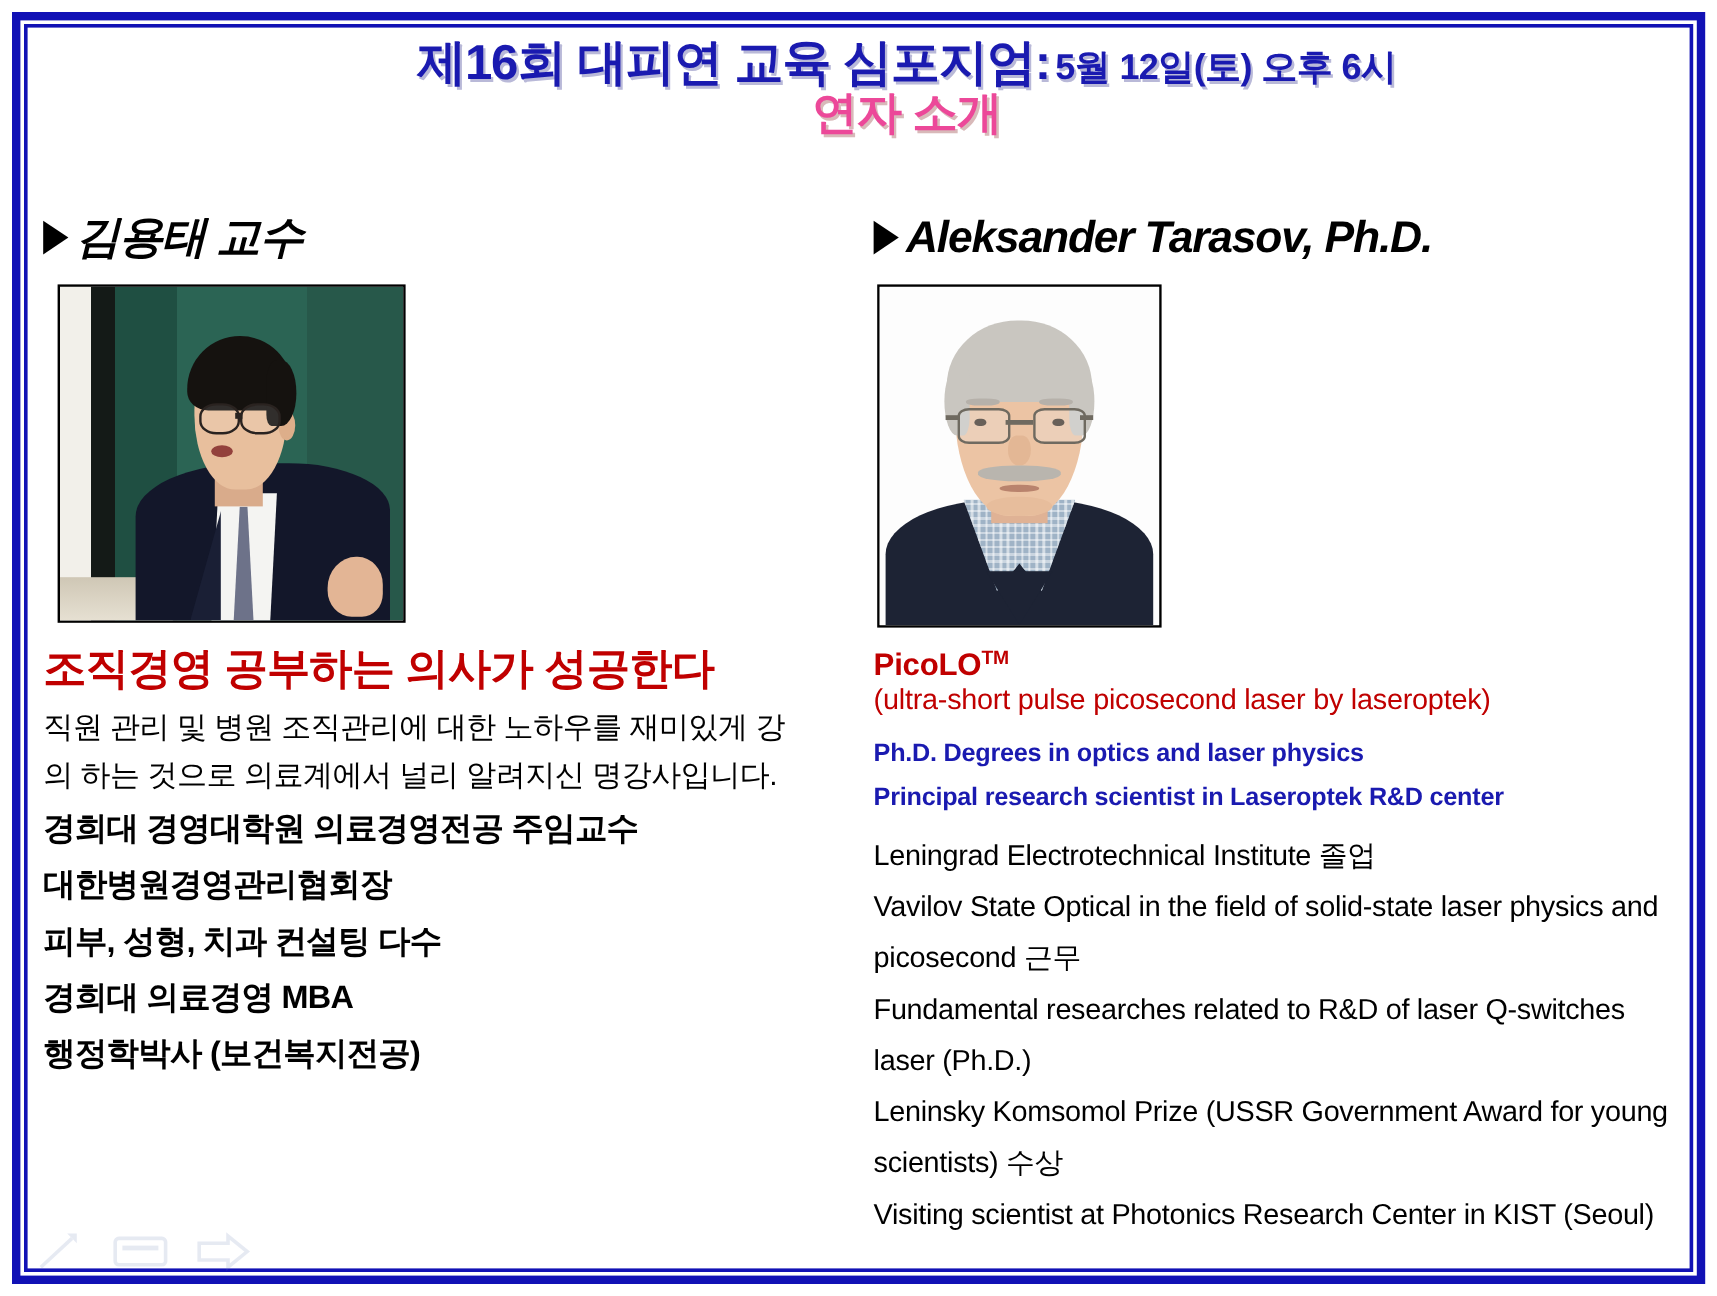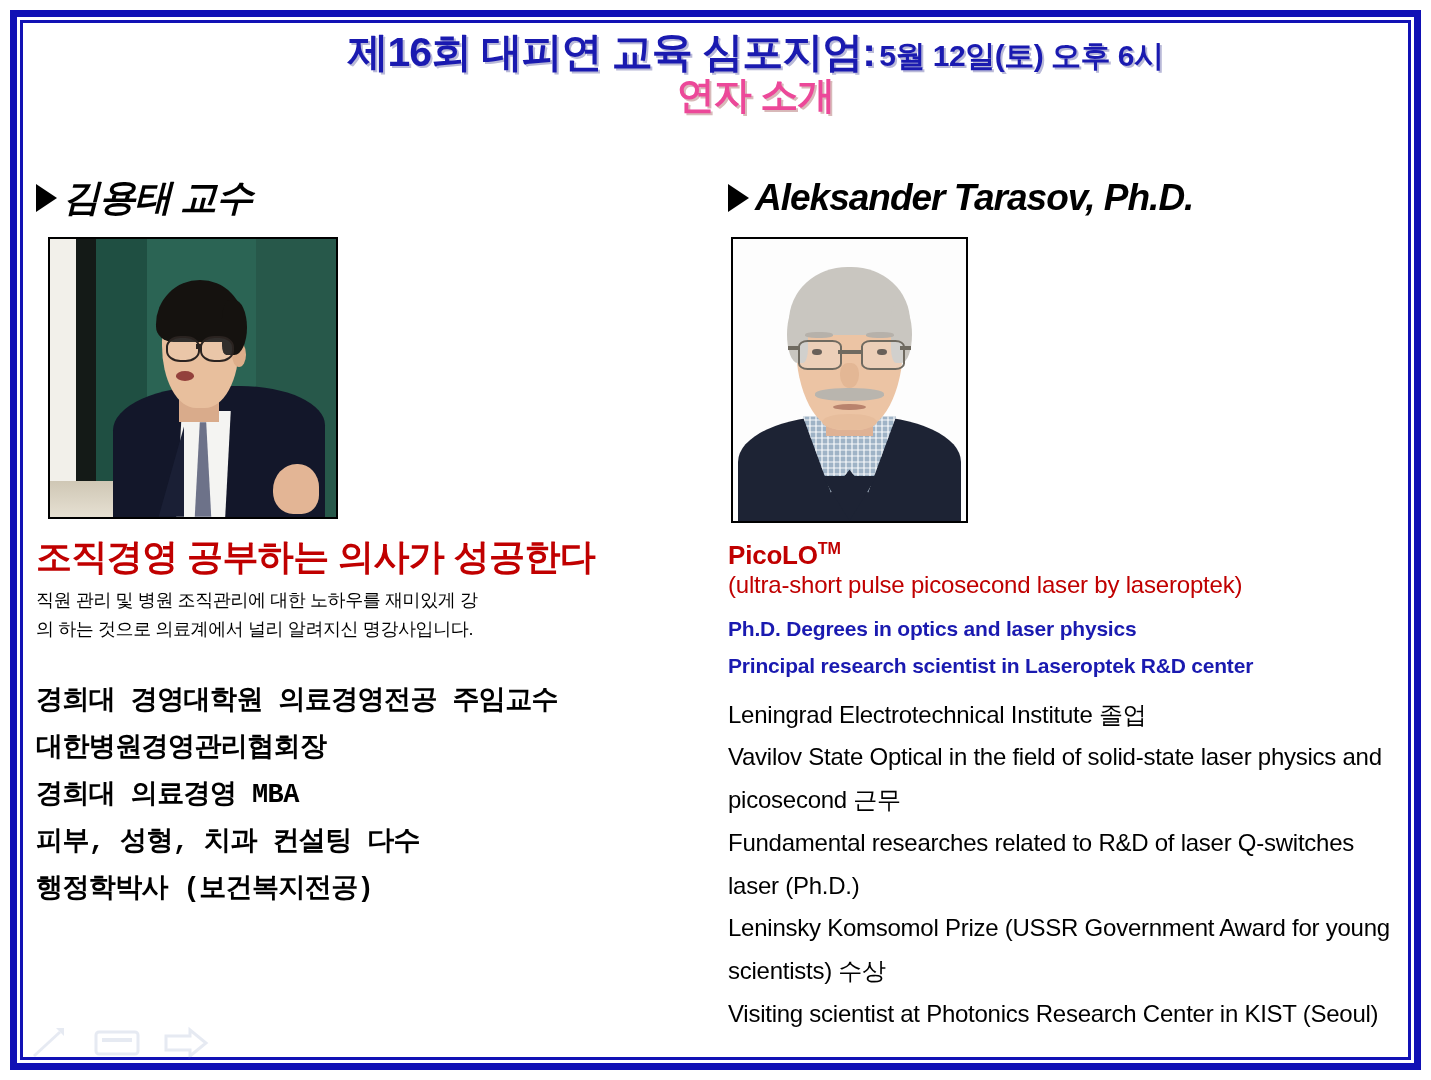--- a/index.html
+++ b/index.html
@@ -301,29 +301,27 @@
   .lead-red {
     margin-top: 16px;
     font-size: 36px;
     font-weight: bold;
     color: #c00000;
     letter-spacing: -0.6px;
     line-height: 1.2;
   }
   .desc {
     margin-top: 8px;
-    font-size: 18px;
+    font-size: 25px;
     color: #000;
     line-height: 1.62;
     letter-spacing: -0.4px;
     width: 645px;
   }
   .cv-list {
-    margin-top: 34px;
-    font-family: Liberation Mono, monospace;
   }
   .cv-item {
     font-size: 27px;
     font-weight: bold;
     color: #000;
     letter-spacing: -0.6px;
     line-height: 1.74;
     white-space: nowrap;
   }
 
@@ -416,22 +414,22 @@
     <div class="lead-red">조직경영 공부하는 의사가 성공한다</div>
 
     <div class="desc">
       <div>직원 관리 및 병원 조직관리에 대한 노하우를 재미있게 강</div>
       <div>의 하는 것으로 의료계에서 널리 알려지신 명강사입니다.</div>
     </div>
 
     <div class="cv-list">
       <div class="cv-item">경희대 경영대학원 의료경영전공 주임교수</div>
       <div class="cv-item">대한병원경영관리협회장</div>
+      <div class="cv-item">피부, 성형, 치과 컨설팅 다수</div>
       <div class="cv-item">경희대 의료경영 MBA</div>
-      <div class="cv-item">피부, 성형, 치과 컨설팅 다수</div>
       <div class="cv-item">행정학박사 (보건복지전공)</div>
     </div>
   </div>
 
   <div class="col col-right">
 
     <div class="speaker-heading">
       <span class="tri-icon"></span>
       <span>Aleksander Tarasov, Ph.D.</span>
     </div>

